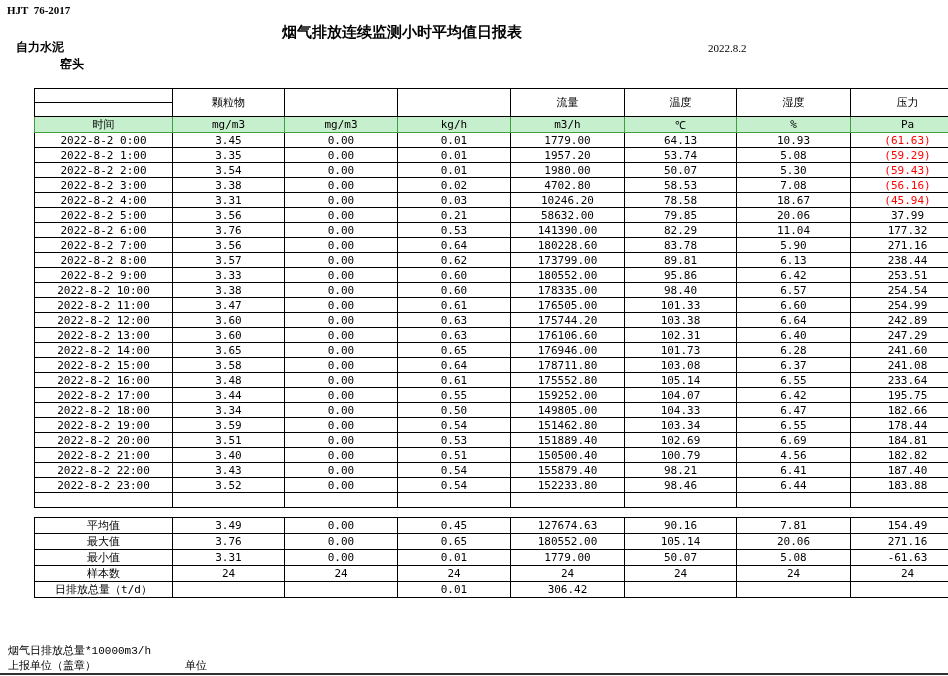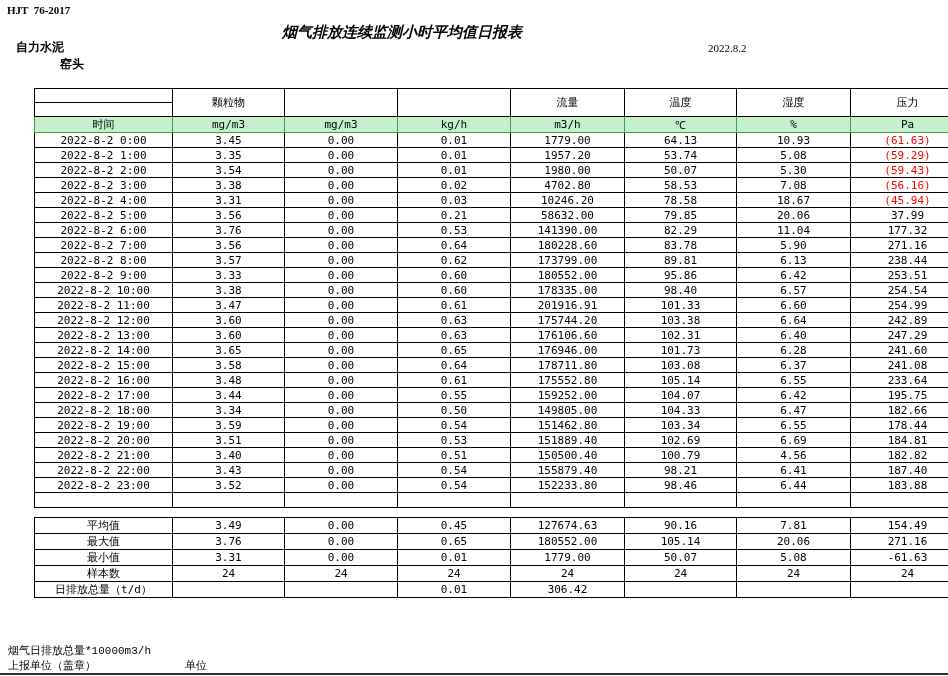--- a/index.html
+++ b/index.html
@@ -10,21 +10,21 @@
     overflow:hidden;
     font-family:"DejaVu Sans", sans-serif;
     color:#000;
   }
   .abs { position:absolute; }
   .doc-code {
     left:7px; top:4px;
     font-family:Liberation Serif, serif;
     font-weight:bold; font-size:11px; white-space:pre;
   }
-  .title-wrap { left:0; top:22px; width:804px; text-align:center;font-style:italic; }
+  .title-wrap { left:0; top:22px; width:804px; text-align:center; }
   .report-title { font-size:15px; font-weight:bold; }
   .report-date {
     left:708px; top:42px;
     font-family:Liberation Serif, serif; font-size:11px;
   }
   .company { left:16px; top:39px; font-size:12px; font-weight:bold; }
   .location { left:16px; top:56px; font-size:12px; font-weight:bold;margin-left:44px; }
 
   .tables { left:10px; top:88px; width:930px;padding-left:24px; }
   table {
@@ -213,21 +213,21 @@
           <td>178335.00</td>
           <td>98.40</td>
           <td>6.57</td>
           <td>254.54</td>
         </tr>
         <tr>
           <td>2022-8-2 11:00</td>
           <td>3.47</td>
           <td>0.00</td>
           <td>0.61</td>
-          <td>201916.91</td>
+          <td>176505.00</td>
           <td>101.33</td>
           <td>6.60</td>
           <td>254.99</td>
         </tr>
         <tr>
           <td>2022-8-2 12:00</td>
           <td>3.60</td>
           <td>0.00</td>
           <td>0.63</td>
           <td>175744.20</td>

